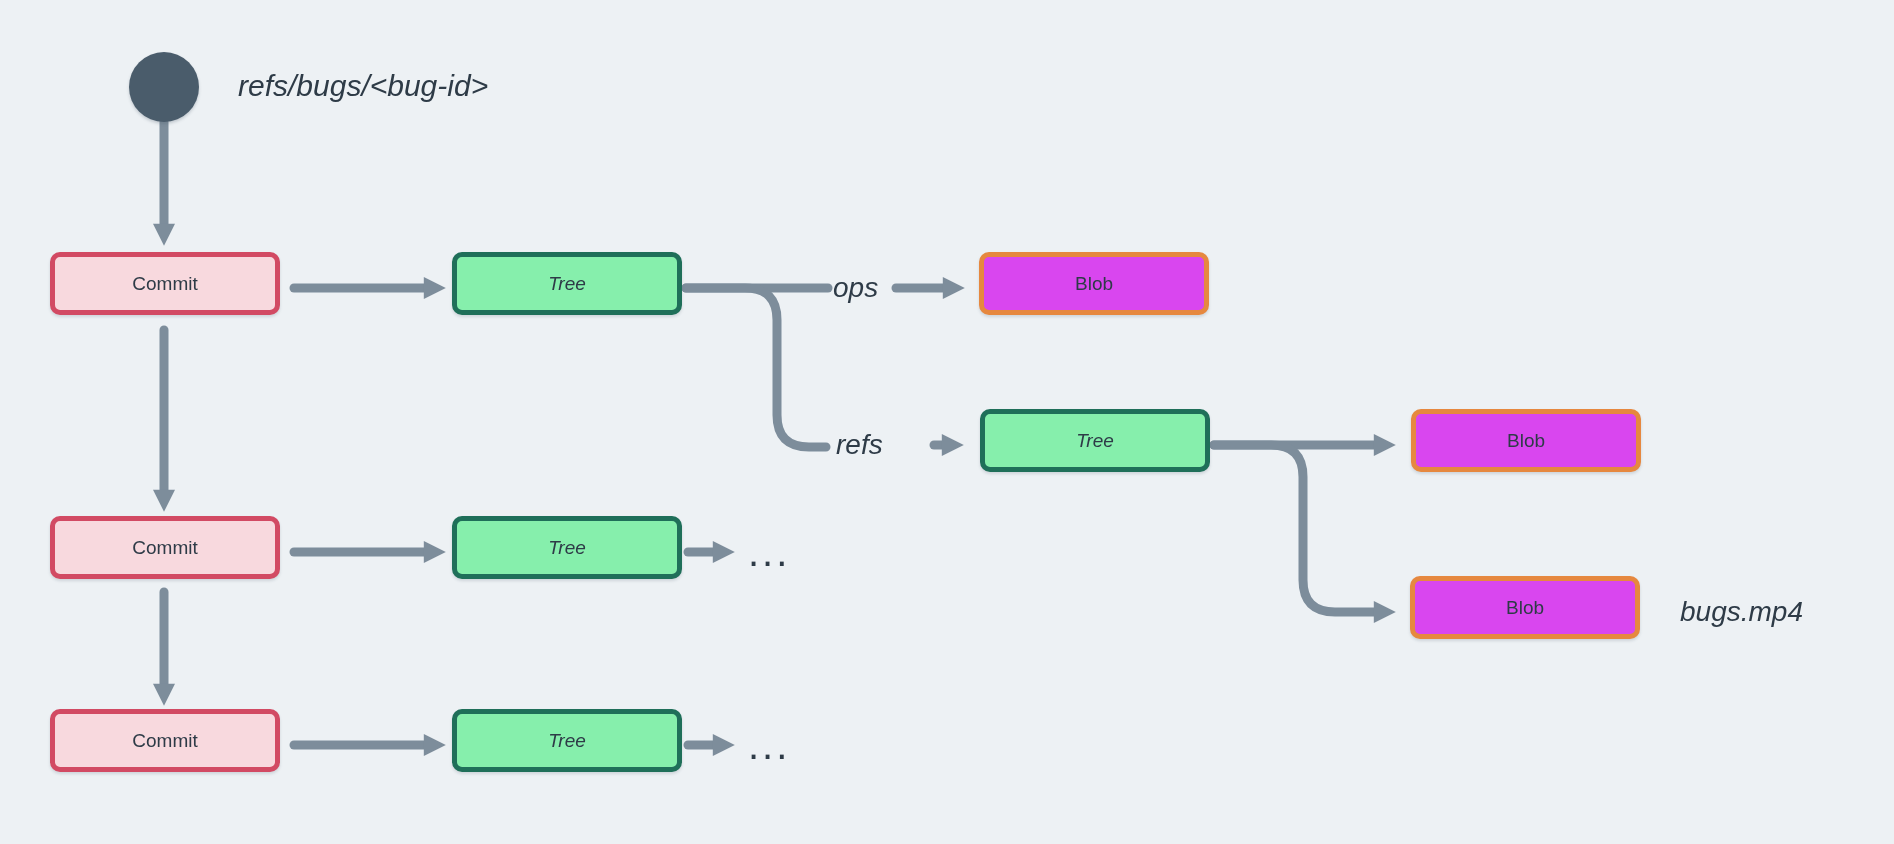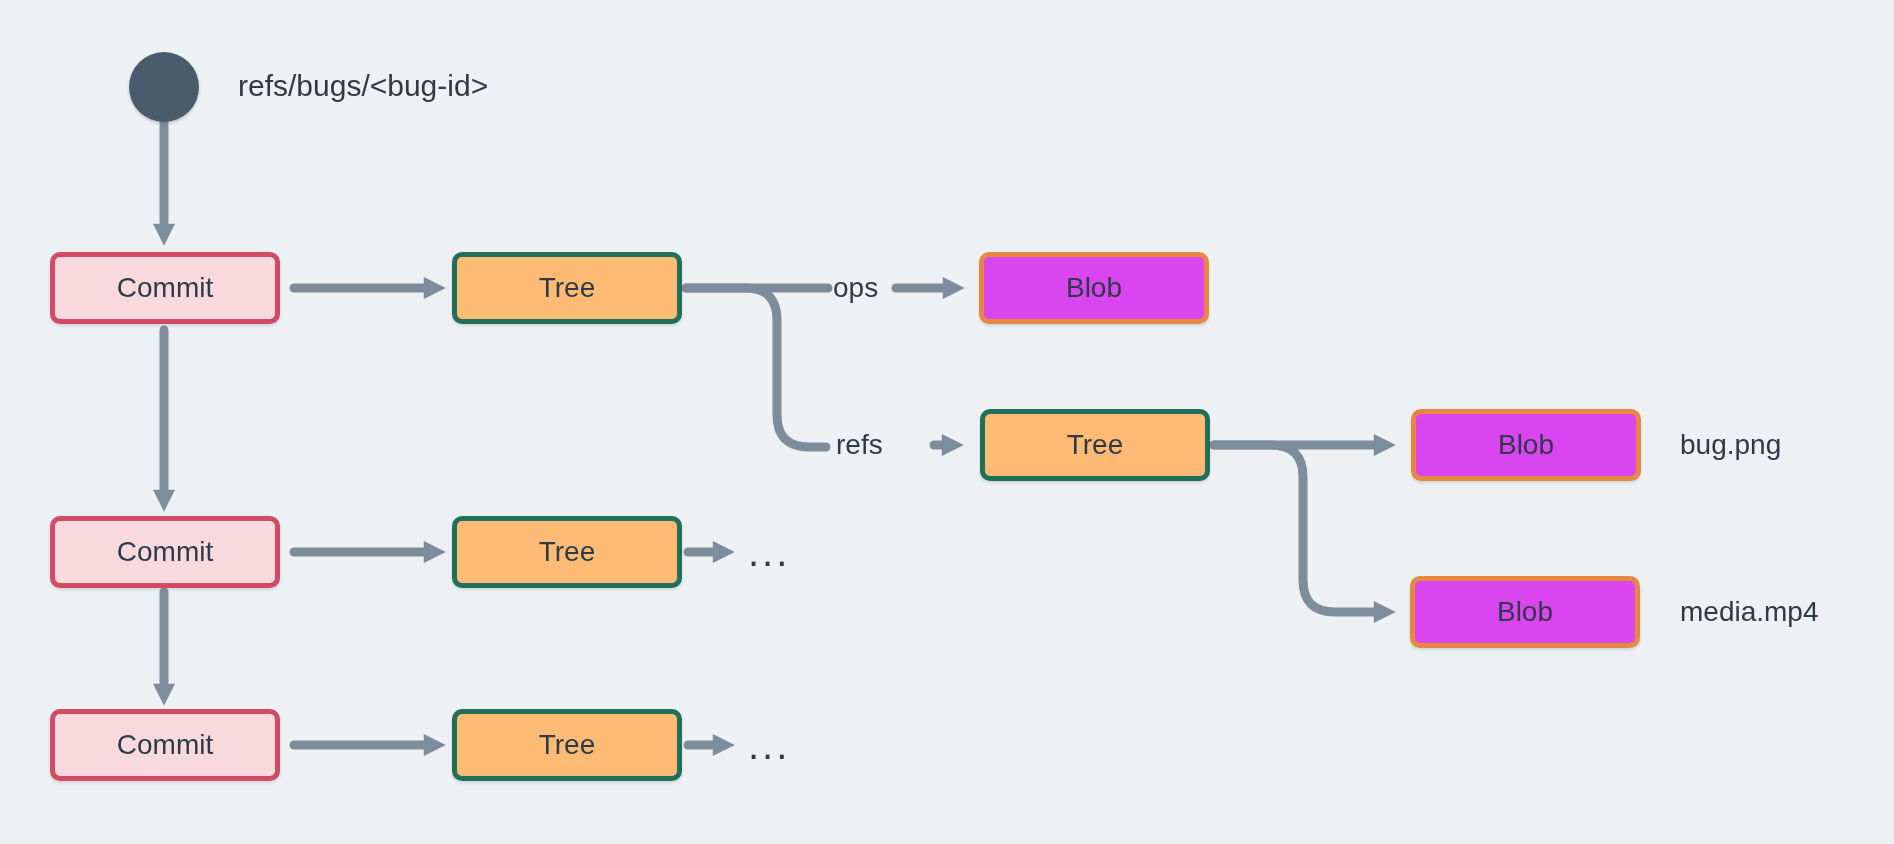--- a/index.html
+++ b/index.html
@@ -9,48 +9,49 @@
     height: 844px;
     background: #edf1f4;
     font-family: "Liberation Sans", sans-serif;
     color: #2e3b47;
     overflow: hidden;
   }
   svg.edges { position: absolute; left: 0; top: 0; }
   .node {
     position: absolute;
     width: 230px;
-    height: 72px;
+    height: 63px;
     box-sizing: border-box;
     border: 5px solid #000;
     border-radius: 10px;
     display: flex;
     align-items: center;
     justify-content: center;
-    font-size: 28px;
+    font-size: 19px;
     box-shadow: 0 2px 3px rgba(71,88,104,0.18);
   }
   .commit { background: #f8d9de; border-color: #d24a63; }
-  .tree   { background: #fdba74; border-color: #1f6f59; }
+  .tree   { background: #86efac; border-color: #1f6f59; font-style: italic; }
   .blob   { background: #d946ef; border-color: #e6883f; }
   .ref-circle {
     position: absolute;
     left: 129px; top: 52px;
     width: 70px; height: 70px;
     border-radius: 50%;
     background: #4a5c6b;
     box-shadow: 0 2px 3px rgba(71,88,104,0.25);
   }
   .txt {
     position: absolute;
     height: 72px;
     display: flex;
     align-items: center;
     font-size: 28px;
     white-space: nowrap;
+    font-style: italic;
   }
   .ref-label { left: 238px; top: 51px; height: 70px; font-size: 30px; }
   .edge-label-ops   { left: 833px; top: 252px; }
   .edge-label-media { left: 836px; top: 409px; }
   .file-bug  { left: 1680px; top: 409px; }
   .file-demo { left: 1680px; top: 576px; }
   .ellipsis {
     position: absolute;
     left: 748px;
     height: 72px;
@@ -135,19 +136,18 @@
   <div class="node commit pos-commit-3">
     <span>Commit</span>
   </div>
   <div class="node tree pos-tree-3">
     <span>Tree</span>
   </div>
 
   <div class="txt edge-label-ops">ops</div>
   <div class="txt edge-label-media">refs</div>
 
-  <div class="txt file-bug">bug.png</div>
-  <div class="txt file-demo">media.mp4</div>
+  <div class="txt file-demo">bugs.mp4</div>
 
   <div class="ellipsis ellipsis-1">...</div>
   <div class="ellipsis ellipsis-2">...</div>
 
 </div>
 
 </body></html>

